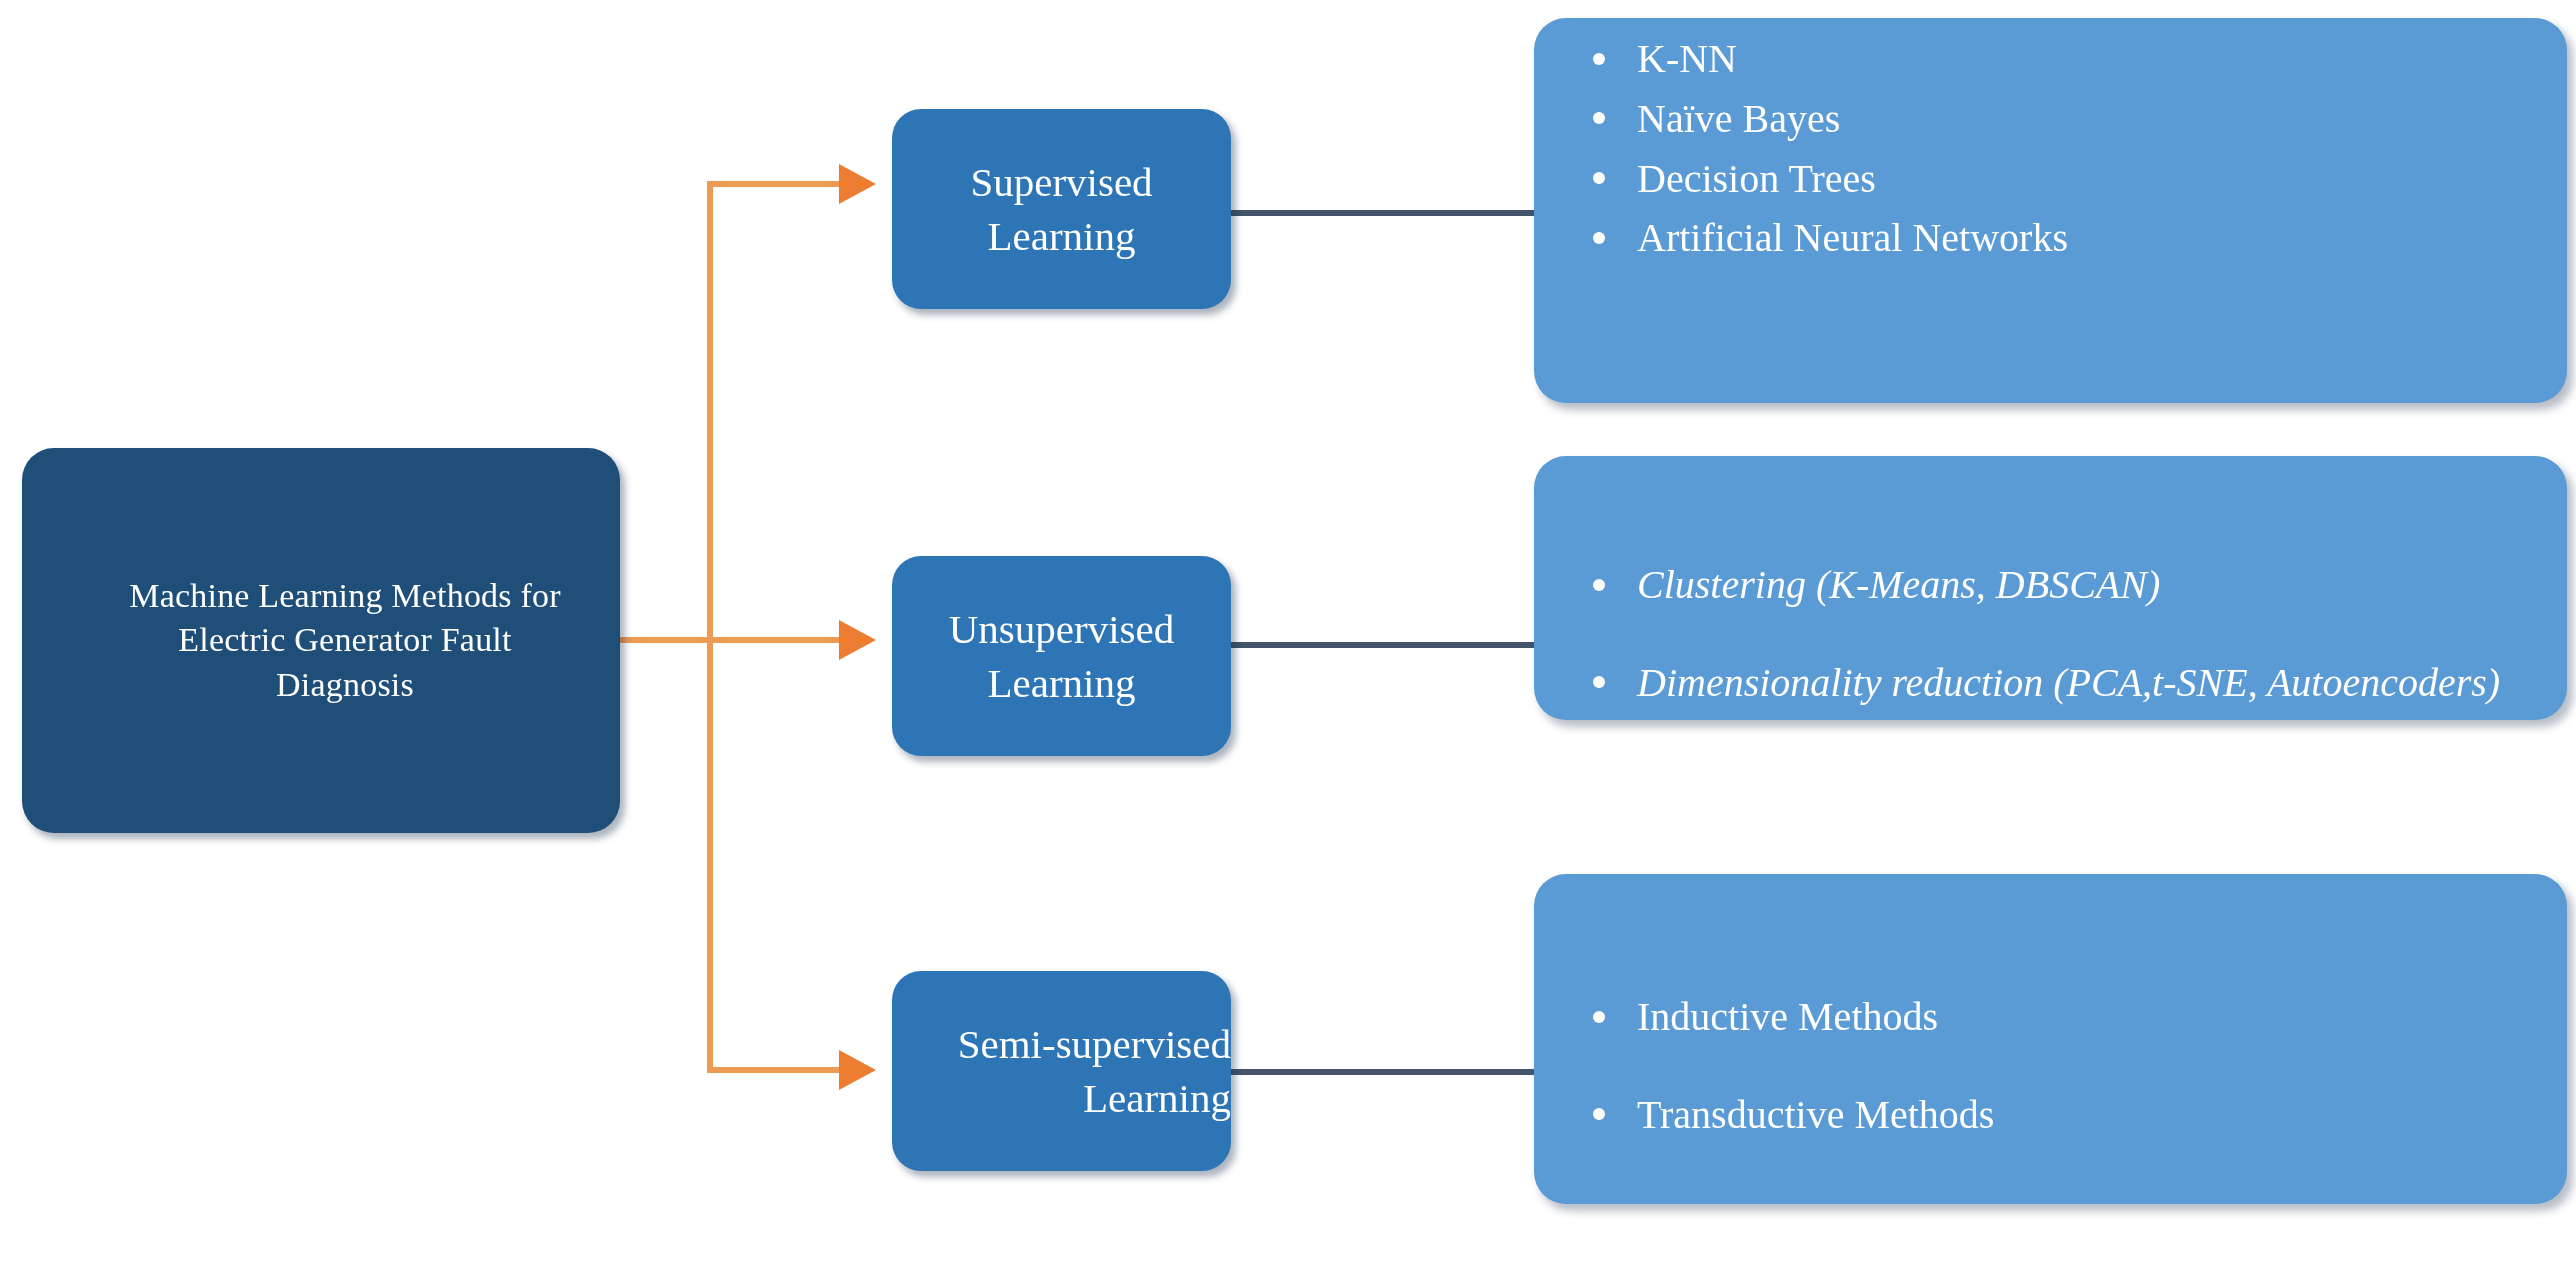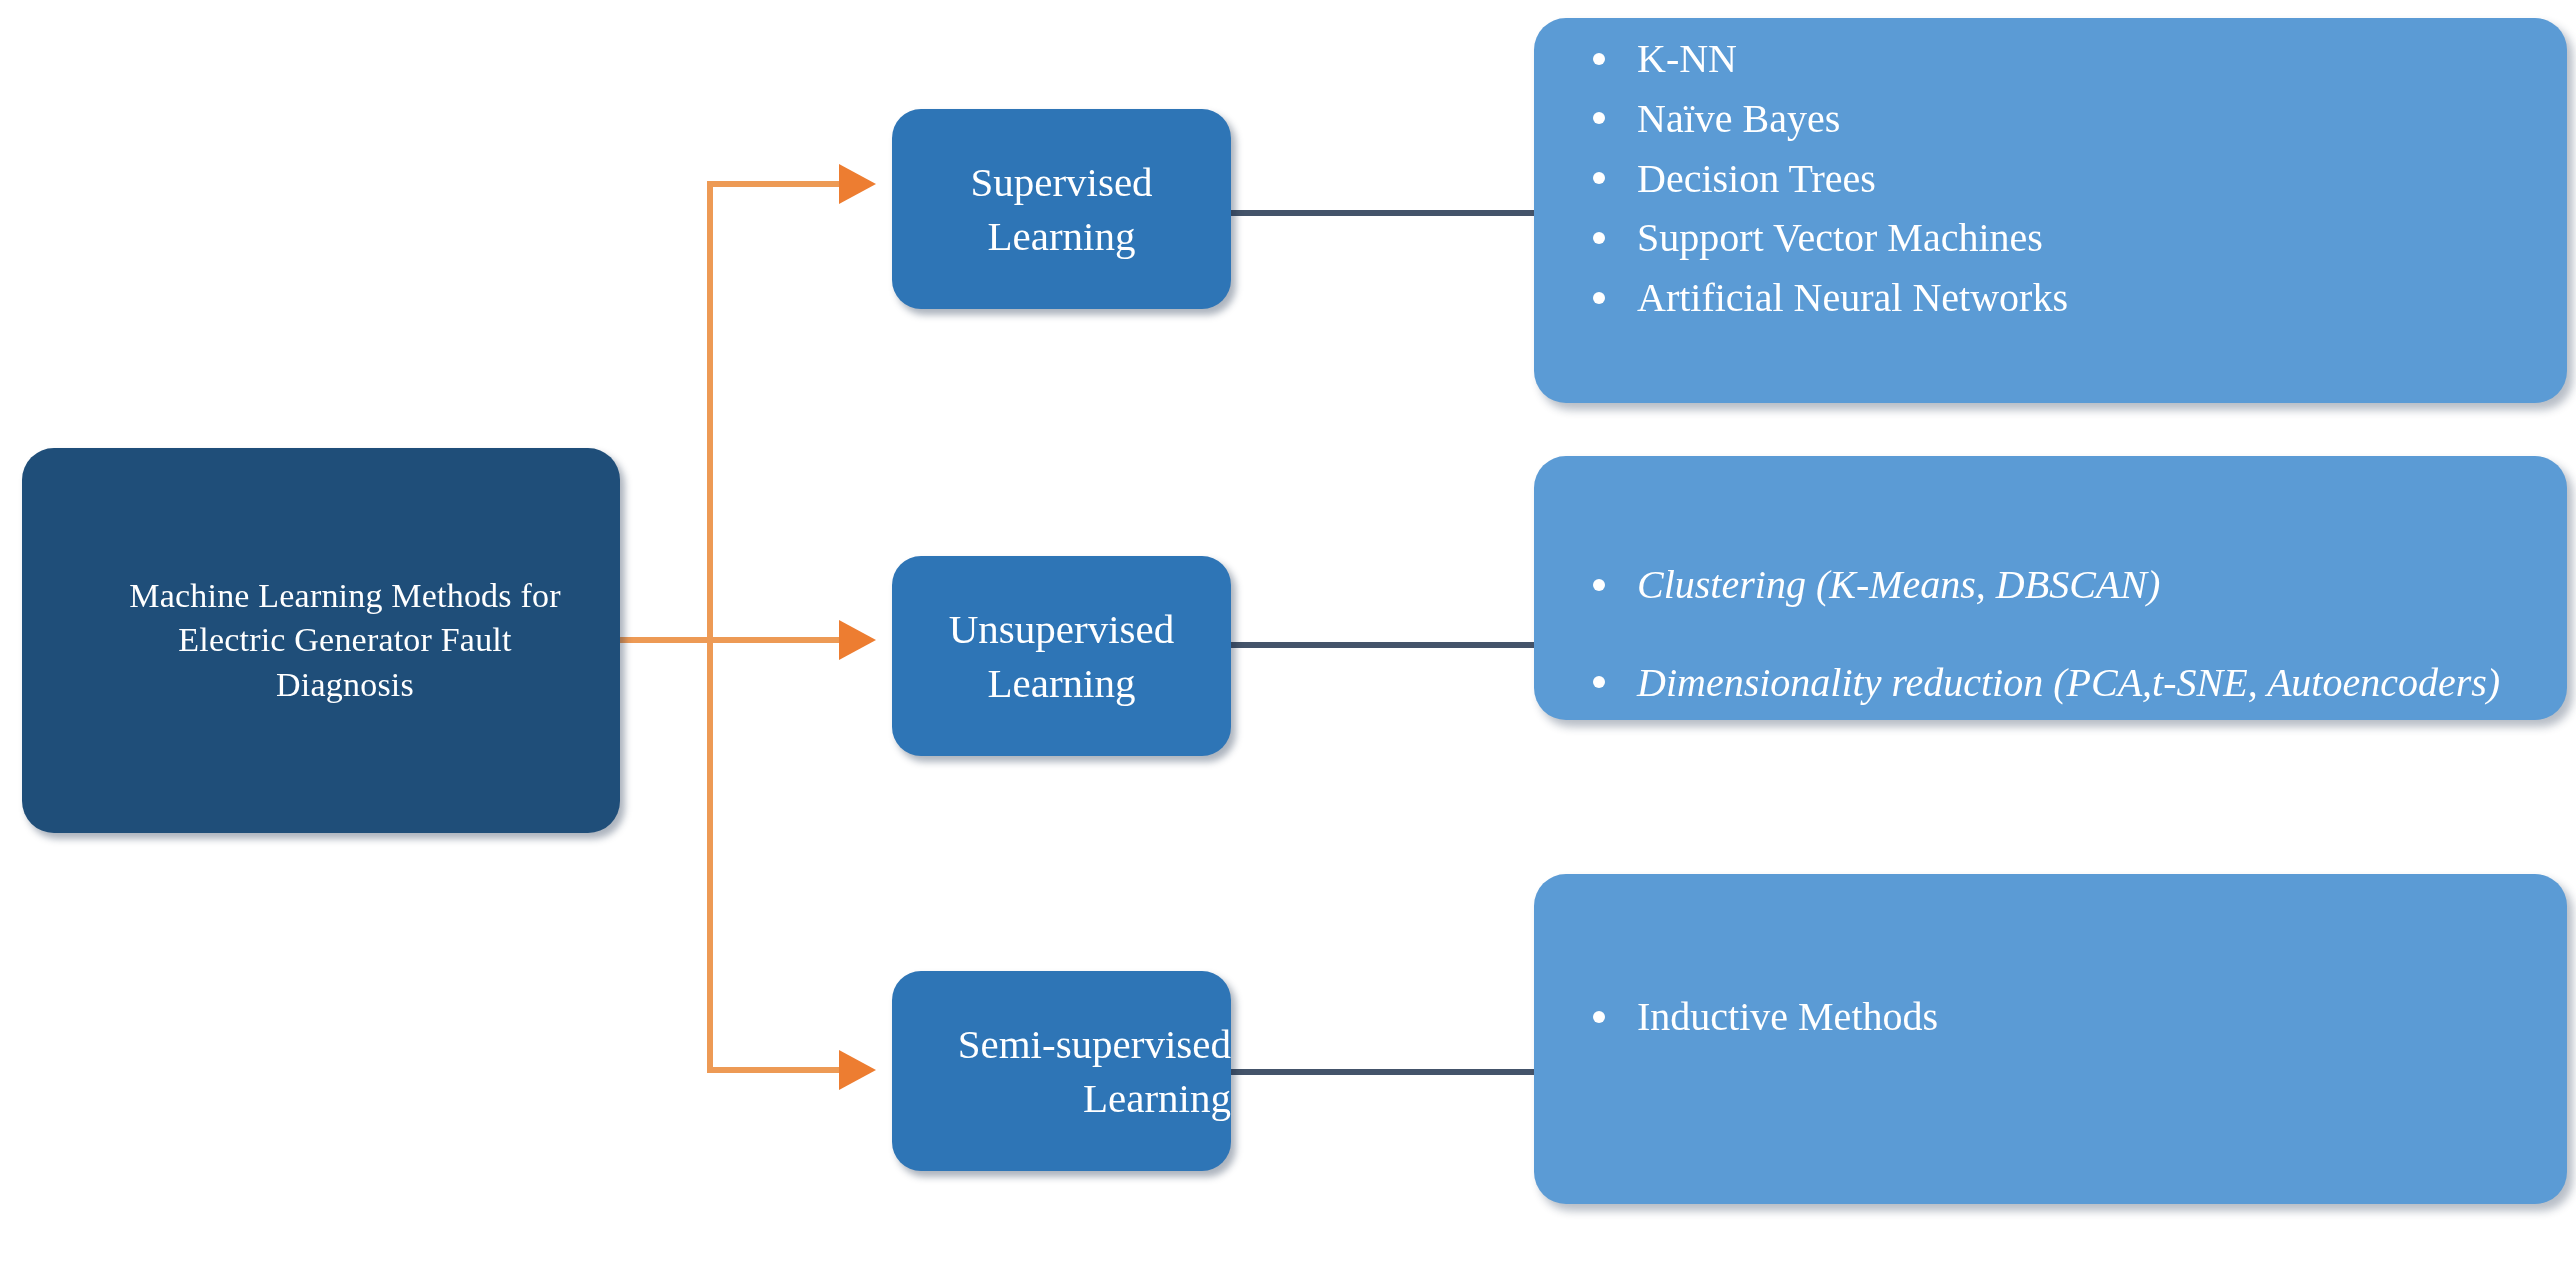--- a/index.html
+++ b/index.html
@@ -165,32 +165,32 @@
   </div>
   <div class="box cat c3">
     <span>Semi-supervised Learning</span>
   </div>
 
   <div class="box list l1">
     <ul>
       <li>K-NN</li>
       <li>Naïve Bayes</li>
       <li>Decision Trees</li>
-      <li>Support Vector Machines</li>
       <li>Artificial Neural Networks</li>
     </ul>
   </div>
 
   <div class="box list l2">
     <ul>
       <li>Clustering (K-Means, DBSCAN)</li>
       <li class="twoline">Dimensionality reduction (PCA,t-SNE, Autoencoders)</li>
     </ul>
   </div>
 
   <div class="box list l3">
     <ul>
       <li>Inductive Methods</li>
+      <li>Transductive Methods</li>
     </ul>
   </div>
 
 </div>
 
 
 </body></html>

